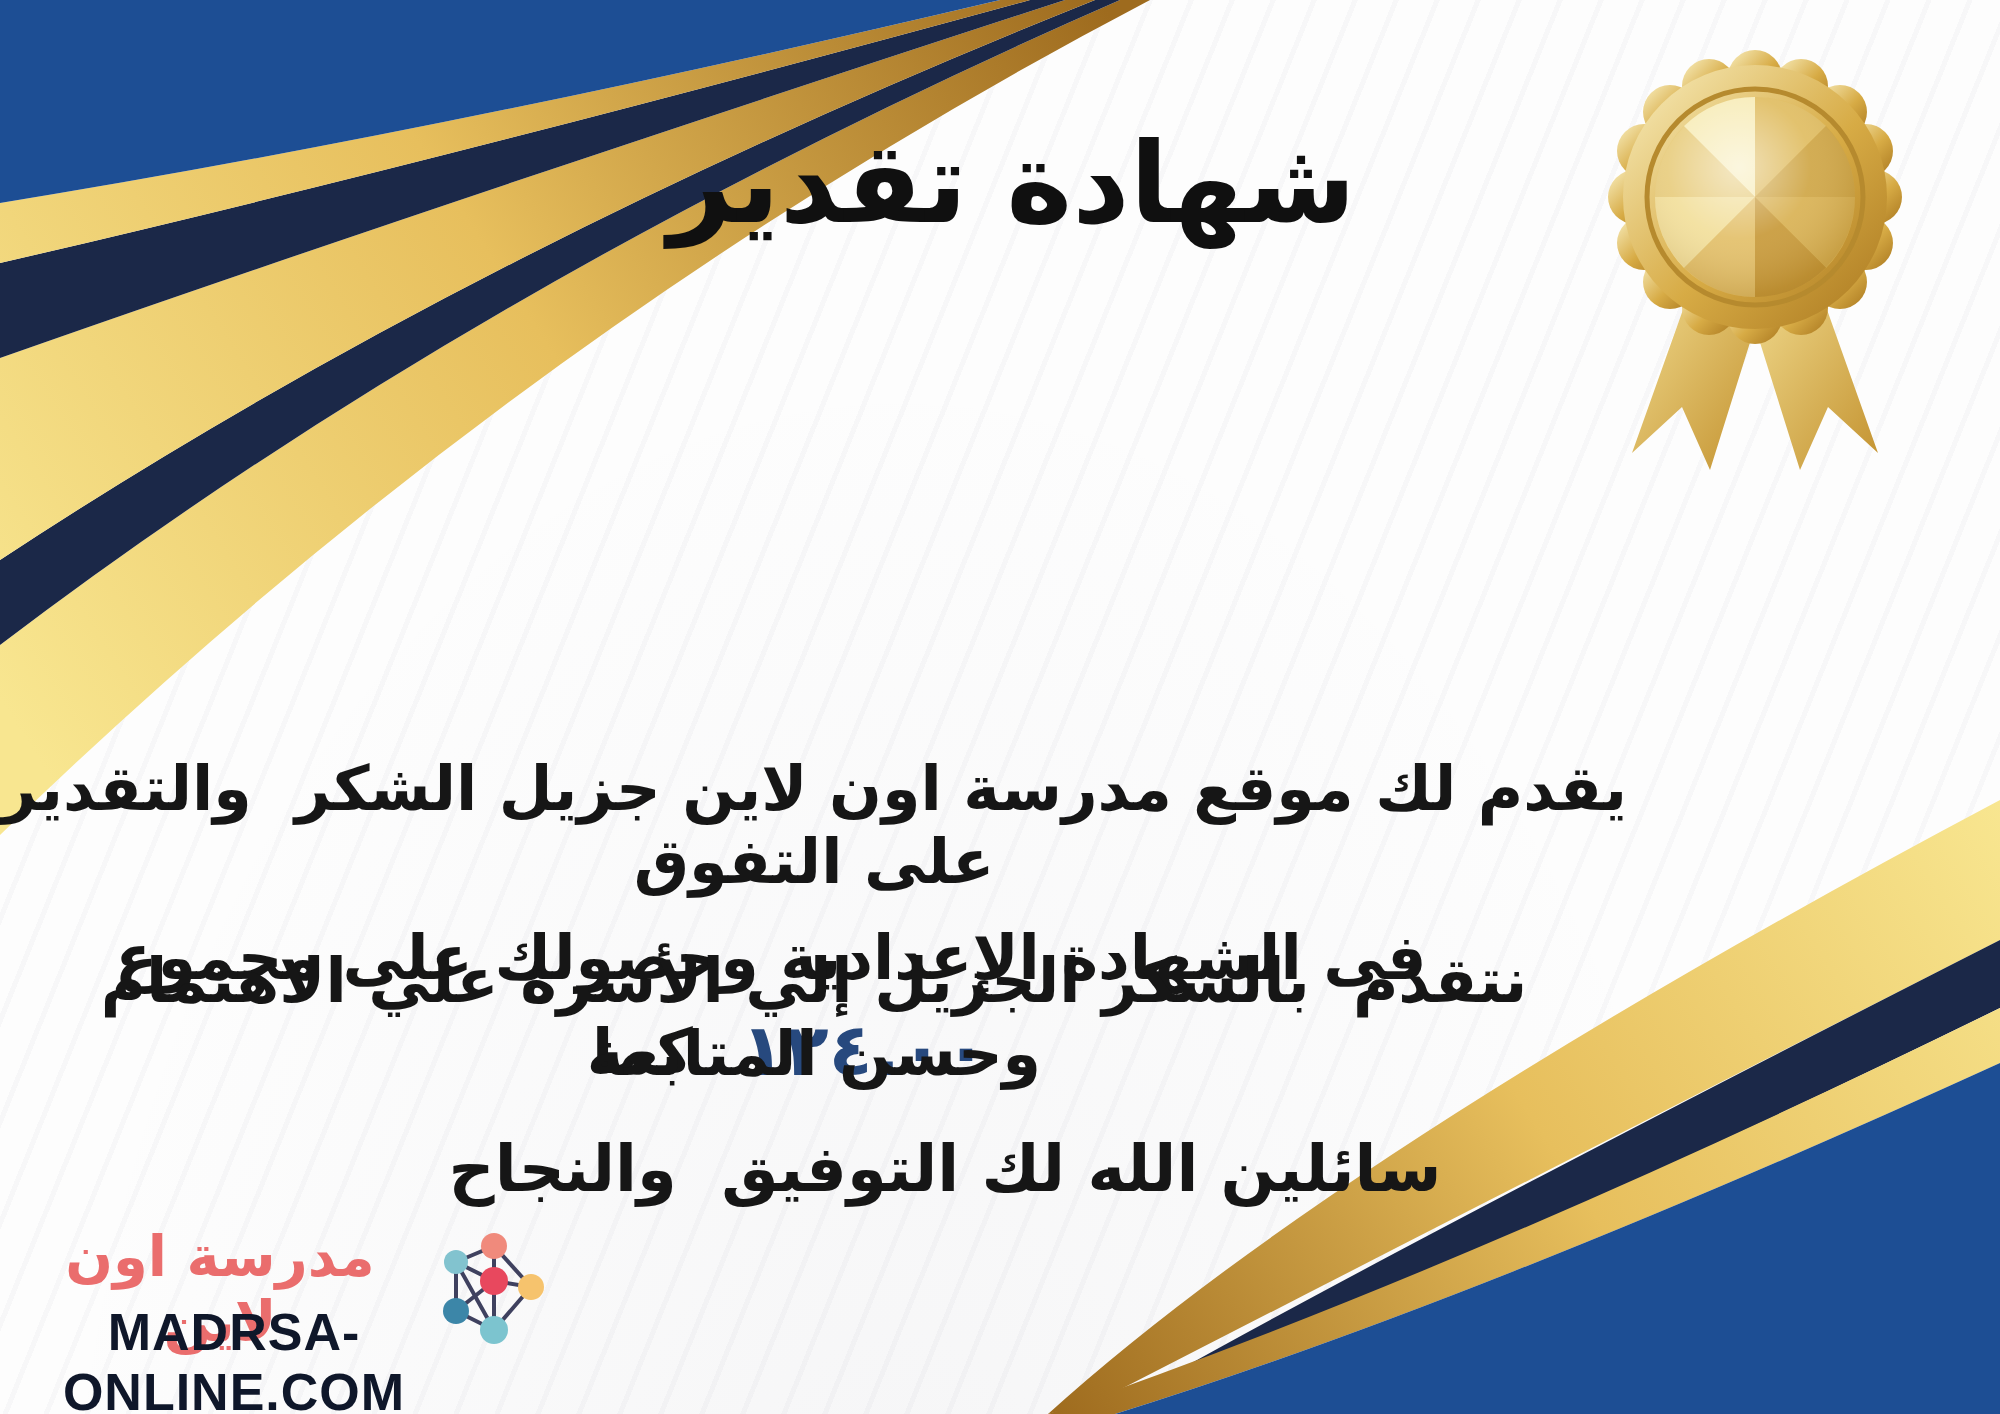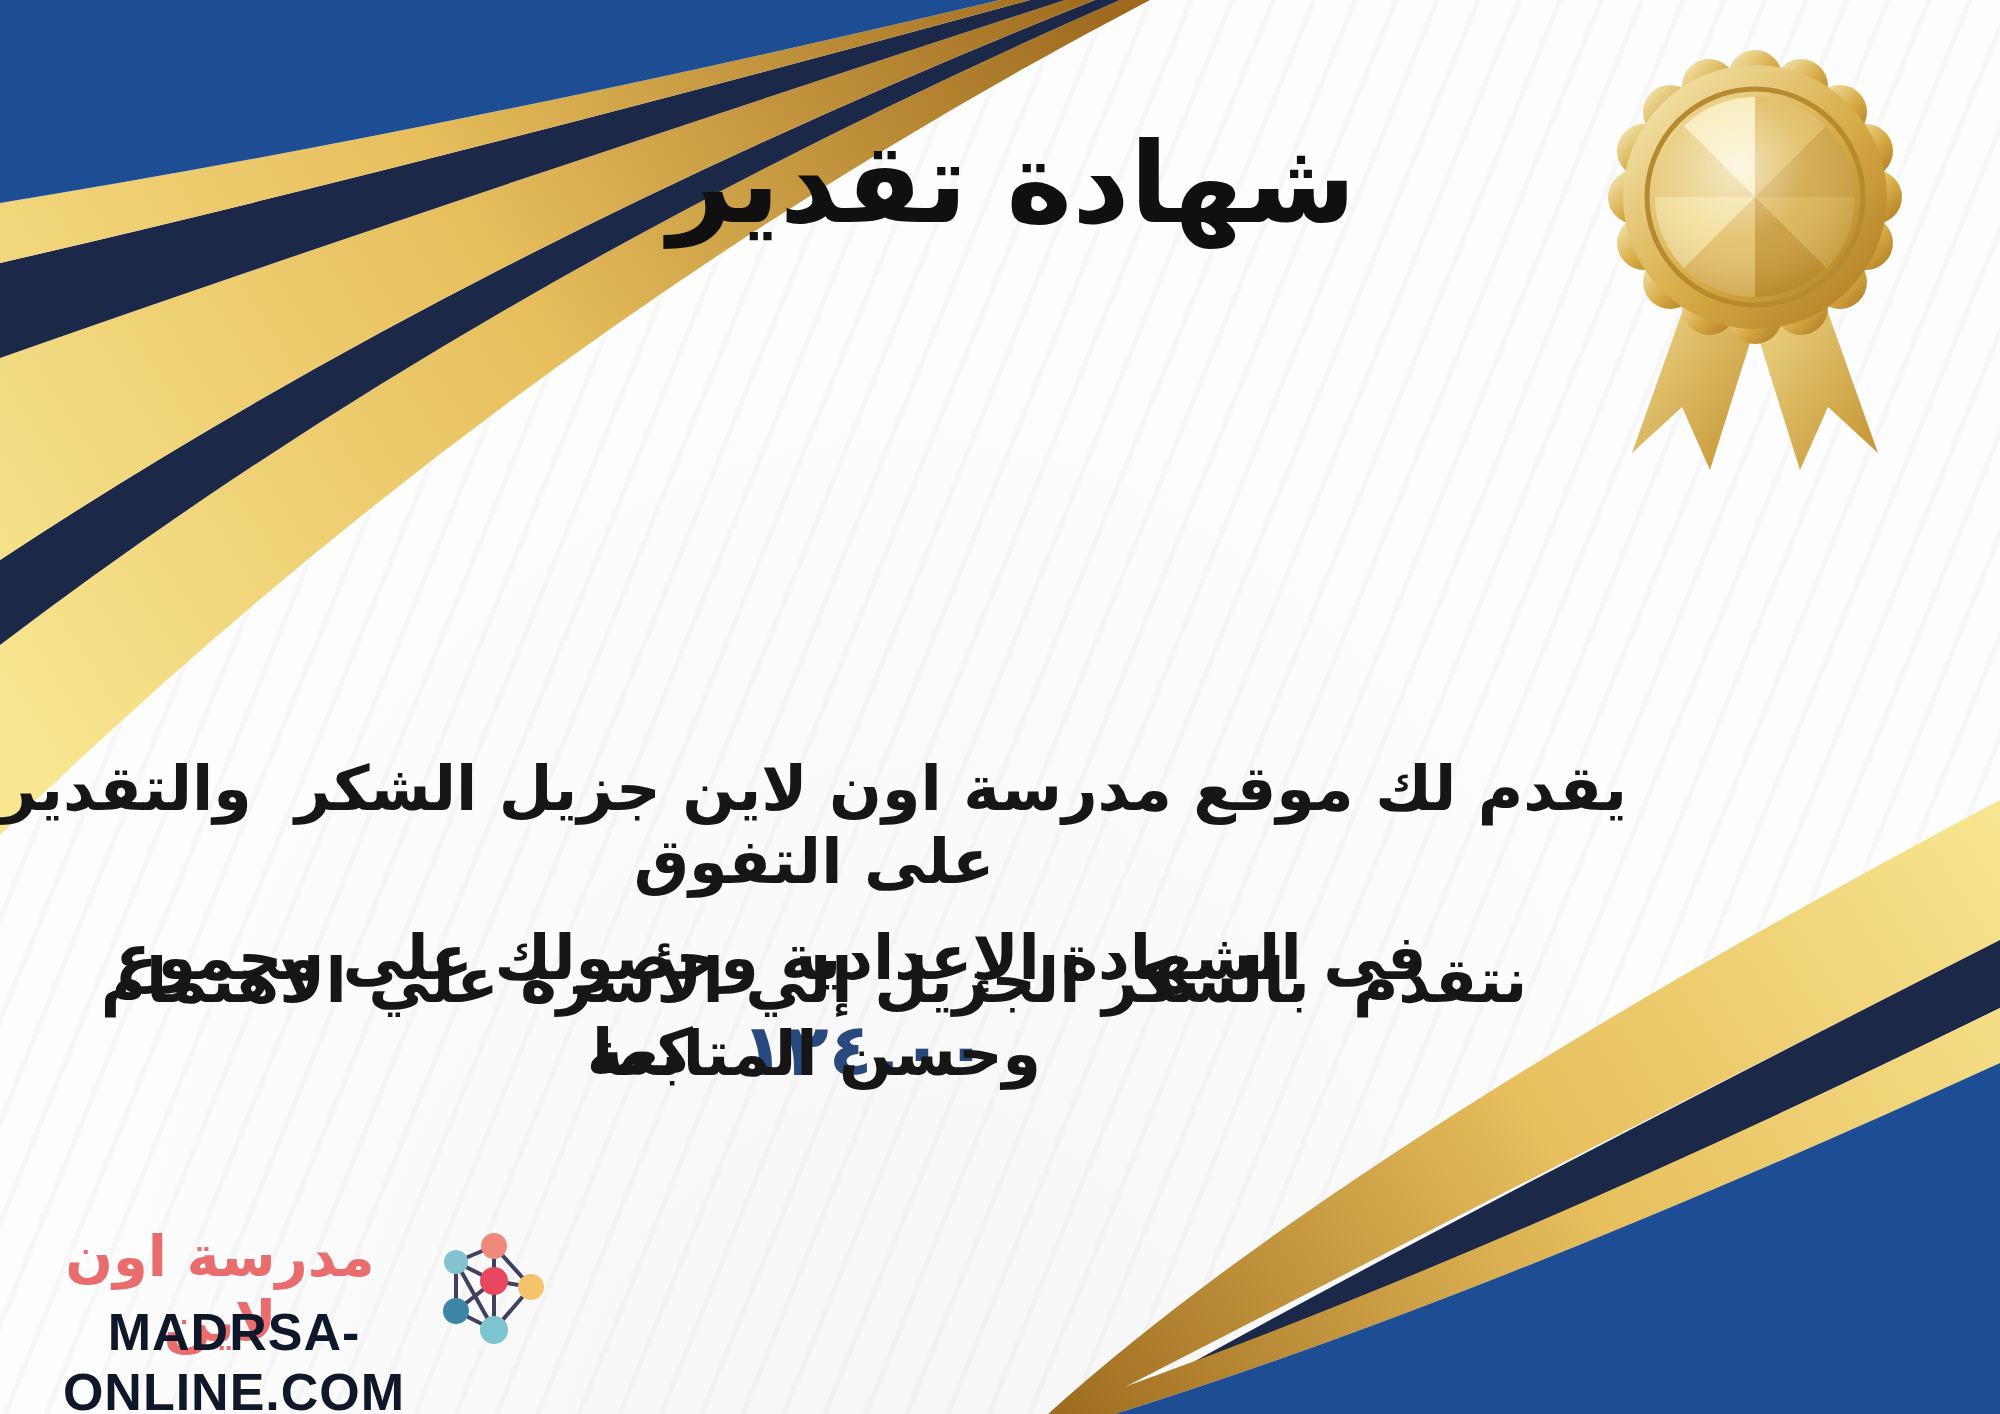--- a/index.html
+++ b/index.html
@@ -152,20 +152,21 @@
 
 
   <div class="body-line line1">يقدم لك موقع مدرسة اون لاين جزيل الشكر  والتقدير على التفوق</div>
 
   <div class="body-line line2">
     <span>فى الشهادة الإعدادية وحصولك على مجموع</span><span class="score">١٢٤.٠٠</span><span>كما</span>
   </div>
 
   <div class="body-line line3">نتقدم  بالشكر الجزيل إلي الأسرة علي الاهتمام وحسن المتابعة</div>
 
+  <div class="closing">سائلين الله لك التوفيق  والنجاح</div>
 
   <div class="logo" dir="ltr">
     <svg class="logo-mark" viewBox="0 0 120 126">
       <g stroke="#3f415f" stroke-width="4" stroke-linecap="round">
         <line x1="24" y1="30" x2="62" y2="14"></line>
         <line x1="62" y1="14" x2="62" y2="49"></line>
         <line x1="62" y1="14" x2="99" y2="55"></line>
         <line x1="24" y1="30" x2="62" y2="49"></line>
         <line x1="24" y1="30" x2="24" y2="79"></line>
         <line x1="24" y1="30" x2="62" y2="98"></line>

